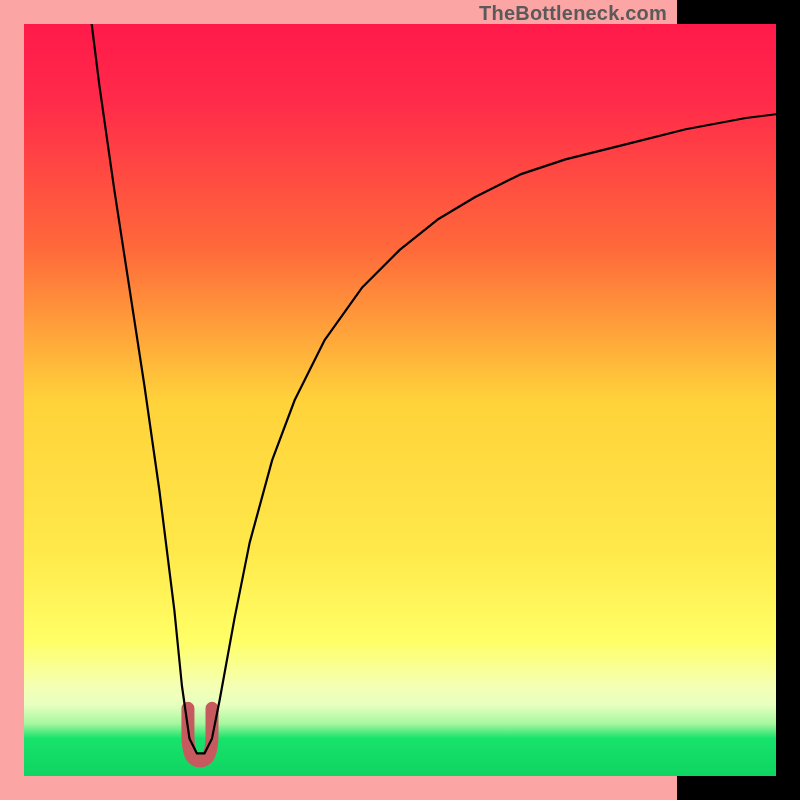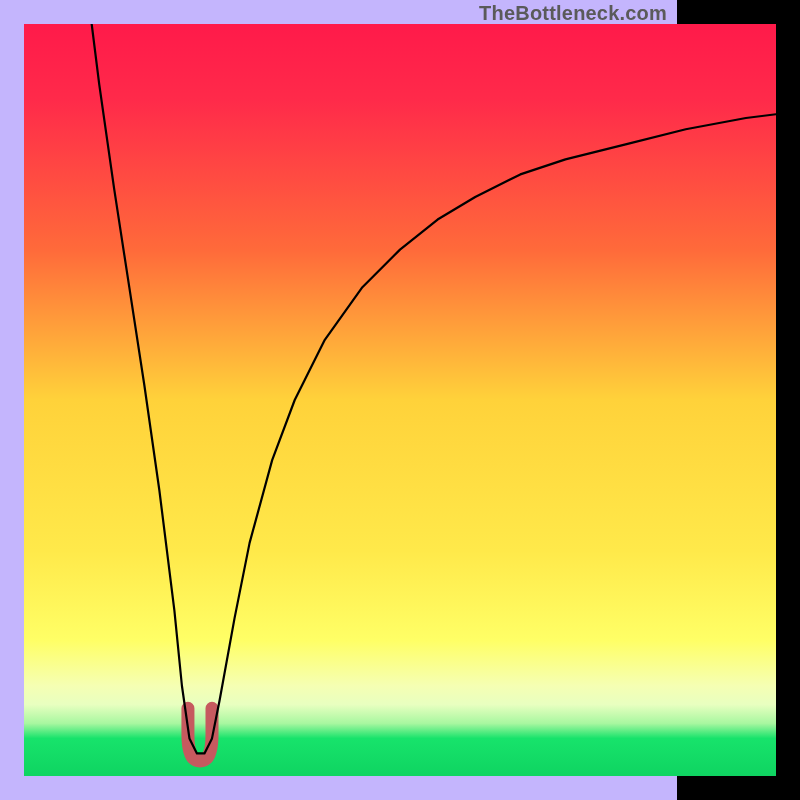--- a/index.html
+++ b/index.html
@@ -1,21 +1,21 @@
 <!DOCTYPE html>
 <html><head>
 <meta charset="utf-8">
 <style>
   * { margin: 0; padding: 0; box-sizing: border-box; }
   html, body { width: 800px; height: 800px; overflow: hidden; background: #000; }
   .frame {
     position: relative;
     width: 677px;
     height: 800px;
-    background: #c4b5fd;
+    background: #fca5a5;
   }
   .watermark {
     position: absolute;
     top: 2px;
     right: 10px;
     font-family: Arial, Helvetica, sans-serif;
     font-size: 20px;
     font-weight: 600;
     color: #5a5a5a;
     letter-spacing: 0.2px;

